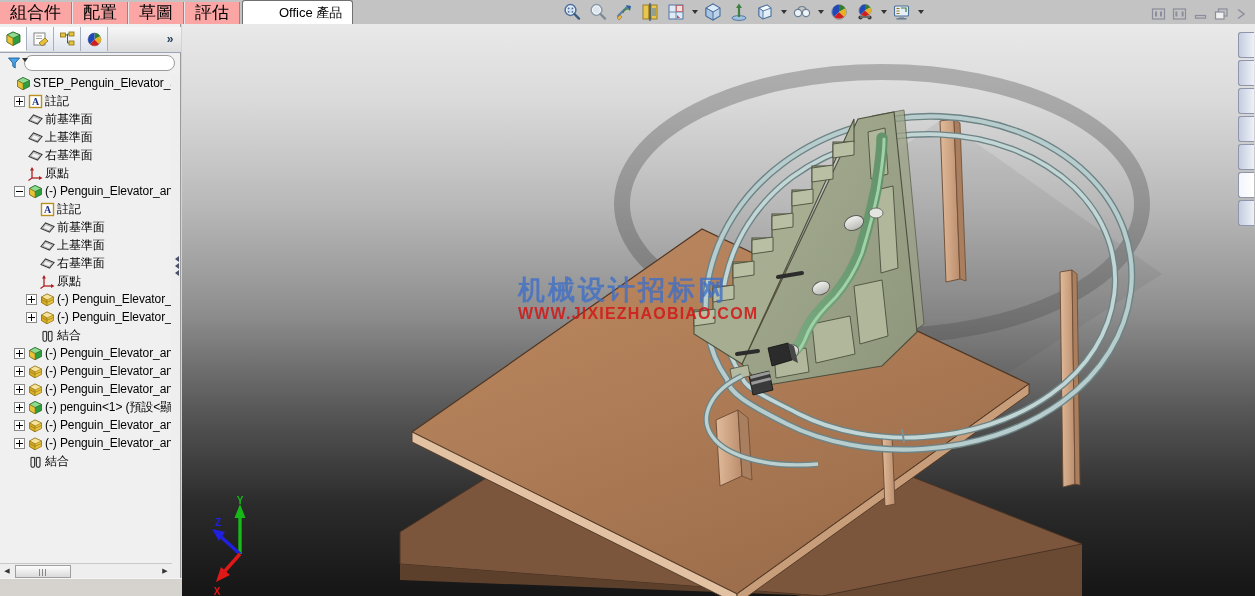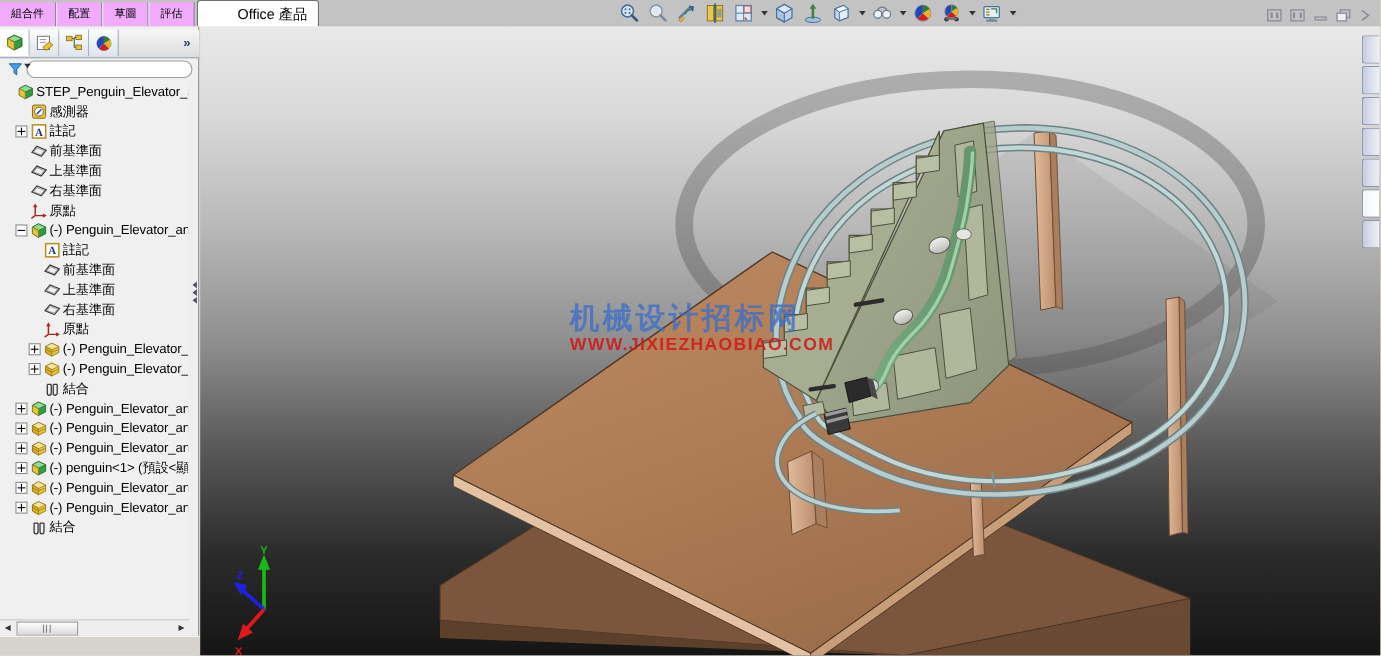--- a/index.html
+++ b/index.html
@@ -16,22 +16,22 @@
 
   
   .tabbar {
     position: absolute; left: 0; top: 0; width: 1255px; height: 24px;
     background: #c3c3c3;
     display: flex; align-items: flex-end;
   }
   .cmdtab {
     height: 22px; line-height: 21px;
     padding: 0 10px;
-    font-size: 10px;
-    background: #f0abfc;
+    font-size: 17px;
+    background: #fca5a5;
     border-right: 1px solid #8a8a8a;
     border-left: 1px solid #e6e6e6;
     color: #000;
     white-space: nowrap;
     cursor: default;
   }
   .cmdtab:first-child { border-left: none; }
   .cmdtab.active {
     background: #fff;
     height: 24px; line-height: 23px;
@@ -465,32 +465,20 @@
             <svg width="17" height="17" viewBox="0 0 17 17">
               <path d="M2.5 5.5 L8 2.5 L14.5 5.5 L14.5 11.5 L8 14.8 L2.5 11.5 Z" fill="#2f9e3f" stroke="#1d5f26" stroke-width="0.7"></path>
               <path d="M2.5 5.5 L8 2.5 L14.5 5.5 L8 8.6 Z" fill="#8fdc8f" stroke="#1d5f26" stroke-width="0.6"></path>
               <path d="M8 8.6 L8 14.8 L2.5 11.5 L2.5 5.5 Z" fill="#e8c33a" stroke="#8a6f16" stroke-width="0.6"></path>
             </svg>
           </span>
           <span class="tlabel">STEP_Penguin_Elevator_and_</span>
         </div>
         <div class="trow">
           <span class="tindent" style="width: 14px;"></span>
-          <span class="noexp"></span>
-          <span class="ticon">
-            <svg width="17" height="17" viewBox="0 0 17 17">
-              <rect x="2.5" y="2.5" width="12" height="12" rx="1.5" fill="#e8c33a" stroke="#8a6f16" stroke-width="0.9"></rect>
-              <circle cx="8.5" cy="8.5" r="4" fill="#fff" stroke="#555" stroke-width="0.8"></circle>
-              <path d="M6.5 10.5 L10.5 6.5" stroke="#2b4f86" stroke-width="1.4"></path>
-            </svg>
-          </span>
-          <span class="tlabel">感測器</span>
-        </div>
-        <div class="trow">
-          <span class="tindent" style="width: 14px;"></span>
           <span class="expander plus"></span>
           <span class="ticon">
             <svg width="17" height="17" viewBox="0 0 17 17">
               <rect x="2.5" y="2.5" width="12" height="12" fill="#fff" stroke="#b98f1e" stroke-width="1.4"></rect>
               <text x="8.5" y="12.2" text-anchor="middle" font-size="10" font-weight="bold" font-family="Liberation Serif, serif" fill="#1a2f8a">A</text>
             </svg>
           </span>
           <span class="tlabel">註記</span>
         </div>
         <div class="trow">

